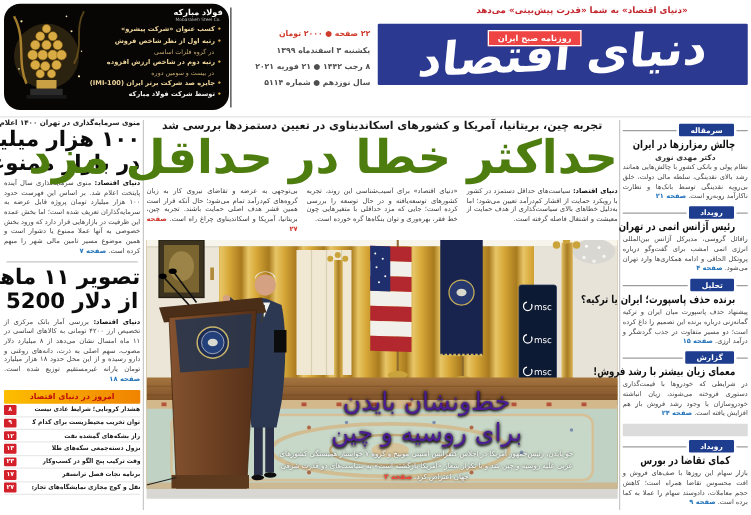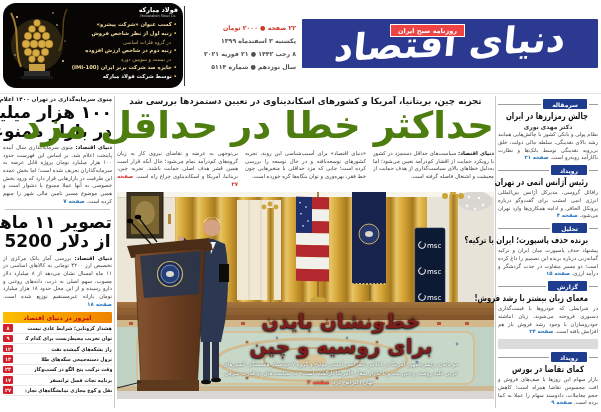--- a/index.html
+++ b/index.html
@@ -61,21 +61,21 @@
   
   .colC{left:117px;top:96px;width:377px;}
   .c-kicker{font-size:8.7px;font-weight:bold;text-align:center;color:#1a1a1a;white-space:nowrap;}
   .c-head{font-size:37px;font-weight:900;text-align:center;color:#4d7c0f;line-height:1.05;margin-top:1px;
           letter-spacing:-1px;white-space:nowrap;}
   .c-lead{display:flex;gap:7px;margin-top:4px;}
   .c-col{flex:1;font-size:5.4px;line-height:1.42;text-align:justify;color:#3c3c3c;max-height:41px;overflow:hidden;}
   .photo-wrap{position:relative;margin-top:4px;width:377px;height:199px;overflow:hidden;background:#b79455;}
   .photo-wrap svg{display:block;}
   .cap{position:absolute;bottom:5px;right:34px;width:238px;text-align:center;z-index:4;}
-  .cap-h{font-size:20px;font-weight:700;color:#7f1d1d;line-height:1.22;white-space:nowrap;
+  .cap-h{font-size:20px;font-weight:400;color:#4c1d95;line-height:1.22;white-space:nowrap;
          text-shadow:0 0 3px rgba(0,0,0,.9),0 1px 2px rgba(0,0,0,.9);}
   .cap-txt{font-size:5.6px;color:#fff;line-height:1.55;margin-top:2px;text-shadow:0 0 2px rgba(0,0,0,.95);}
   .cap-ref{color:#ff4438;font-weight:bold;}
   .b-strip{width:377px;height:8px;background:#d8d7d3;margin-top:0;}
 
   
   .colR{left:498px;top:96px;width:100px;}
   .sec-head{display:flex;align-items:center;gap:2px;margin:3px 0 2px;}
   .sh-line{flex:1;height:1px;background:#9d9d9d;}
   .sh-line.short{flex:0 0 9px;}
@@ -145,20 +145,21 @@
 
   <div class="abs vrule-header"></div>
 
   <div class="abs mast-info">
     <div>۲۲ صفحه ● ۲۰۰۰ تومان</div>
     <div>یکشنبه ۳ اسفندماه ۱۳۹۹</div>
     <div>۸ رجب ۱۴۴۲ ● ۲۱ فوریه ۲۰۲۱</div>
     <div>سال نوزدهم ● شماره ۵۱۱۴</div>
   </div>
 
+  <div class="abs mast-slogan">«دنیای اقتصاد» به شما «قدرت پیش‌بینی» می‌دهد</div>
   <div class="abs mast-banner">
     <div class="mast-title">دنیای اقتصاد</div>
   </div>
   <div class="abs mast-badge">روزنامه صبح ایران</div>
 
   <div class="abs header-rule"></div>
   <div class="abs vr vr1"></div>
   <div class="abs vr vr2"></div>
 
   <div class="abs colL">

